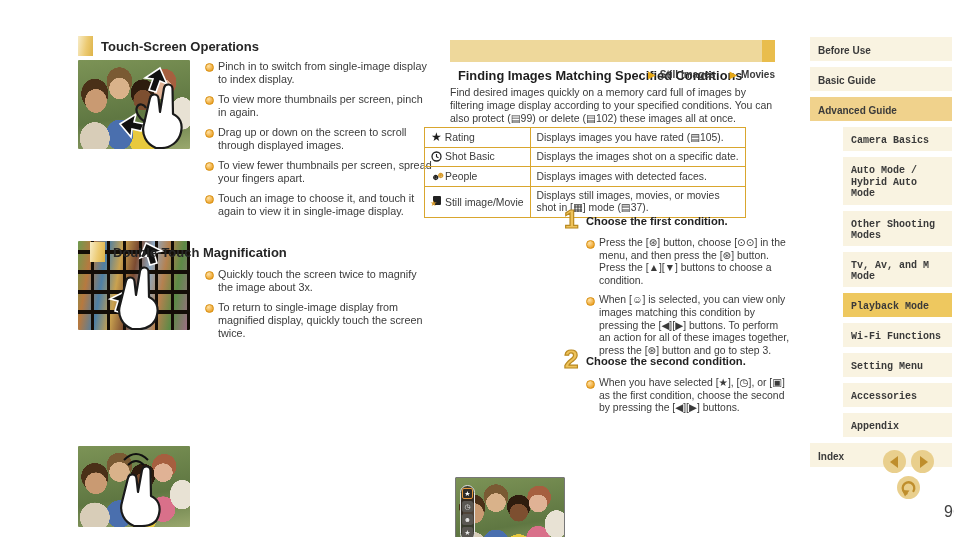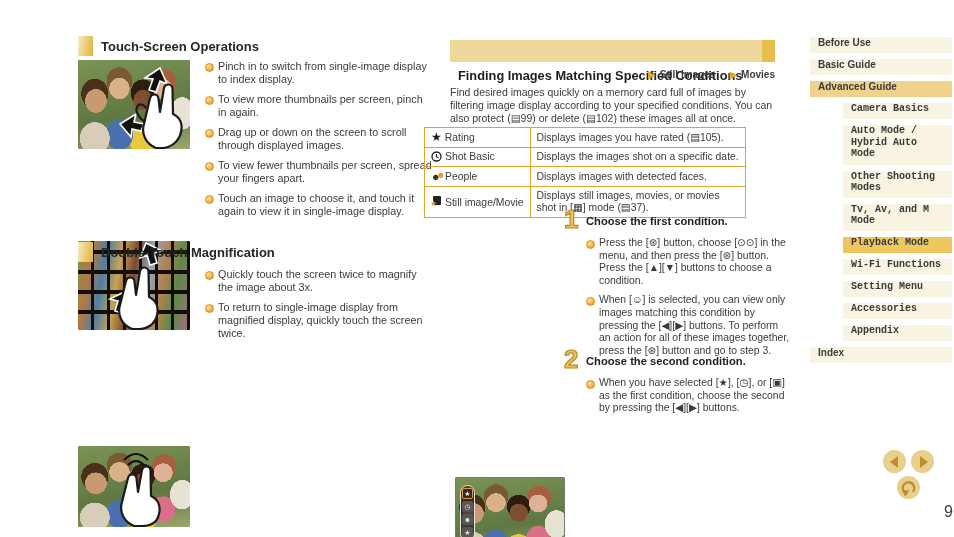--- a/index.html
+++ b/index.html
@@ -97,21 +97,21 @@
     position:absolute; left:4px; top:7px; width:15px; padding:2px 0;
     background:rgba(45,42,38,.78); border:1px solid #e4e4e4; border-radius:8px;
     display:flex; flex-direction:column; align-items:center; gap:2px;
   }
   .ci { width:11px; height:11px; background:#5a5752; color:#e8e8e8; font-size:7px; line-height:11px; text-align:center; border-radius:2px; }
   .ci.sel { background:#2e2b28; color:#fff; border:1px solid #e8983c; line-height:9px; }
 
   
   .sidebar { left:810px; top:37px; width:142px; display:flex; flex-direction:column; gap:6px; }
   .sb-item {
-    background:#f9f3e1; padding:0 8px 5px 8px; font-size:10px; font-weight:bold; color:#3a3a3a; cursor:default;
+    background:#f9f3e1; padding:8px 8px 5px 8px; font-size:10px; font-weight:bold; color:#3a3a3a; cursor:default;
   }
   .sb-item.sub { margin-left:33px;font-family:Liberation Mono, monospace; }
   .sb-item.active-top { background:#f0d28c; }
   .sb-item.active-sub { background:#eec85f; }
   .twoline { white-space:pre-line; line-height:11.5px; }
 
   
   .nav-btn {
     width:23px; height:23px; border-radius:50%; background:#e9cf8d;
     display:flex; align-items:center; justify-content:center;
@@ -152,21 +152,21 @@
     <g fill="#111" stroke="#fff" stroke-width="1.6">
       <path d="M50 2 L66 10 L58 12 L61 22 L54 24 L51 14 L44 17 Z"></path>
       <path d="M30 50 L14 58 L22 60 L19 70 L26 72 L29 62 L36 65 Z"></path>
     </g>
     <g fill="#fff" stroke="#1a1a1a" stroke-width="2.2" stroke-linejoin="round">
       <path d="M36 88 C26 84 21 74 24 64 L30 40 C31 35 38 35.5 38.5 40.5 L40 54 L44 30 C45 25 52 25.5 52.5 30.5 L53 56 C60 59 63 66 61 74 C59 84 50 88 44 88 Z"></path>
     </g>
   </svg>
 </div>
 
-<div class="abs sec-head" style="left:78px; top:242px;">
+<div class="abs sec-head" style="left:90px; top:242px;">
   <span class="sec-square"></span>
   <span class="sec-title">Double-Touch Magnification</span>
 </div>
 
 <div class="abs photo photo-kids" style="left:78px; top:268px; width:112px; height:81px;">
   <svg class="hand-svg" style="left:26px; top:-2px;" width="70" height="84" viewBox="0 0 70 84">
     <path d="M20 16 q12 -12 24 0" fill="none" stroke="#111" stroke-width="2"></path>
     <path d="M24 21 q8 -8 16 0" fill="none" stroke="#111" stroke-width="2"></path>
     <g fill="#fff" stroke="#1a1a1a" stroke-width="2.2" stroke-linejoin="round">
       <path d="M30 82 C20 78 15 68 18 58 L24 34 C25 29 32 29.5 32.5 34.5 L34 48 L38 26 C39 21 46 21.5 46.5 26.5 L47 52 C54 55 57 62 55 70 C53 80 44 82 38 82 Z"></path>

